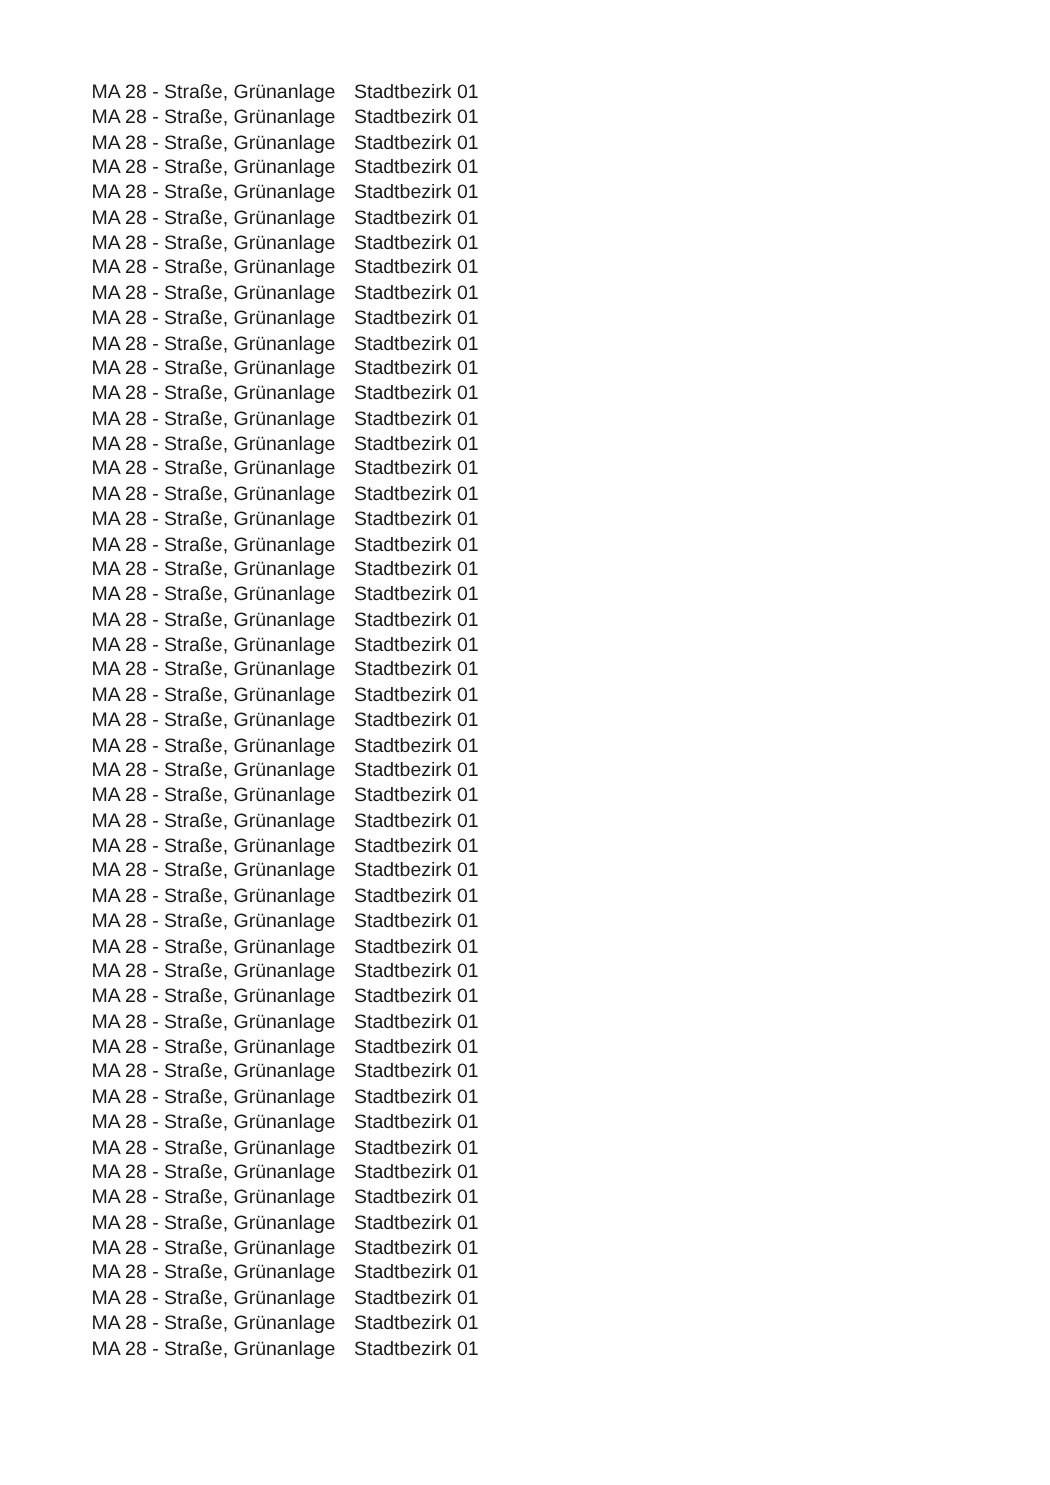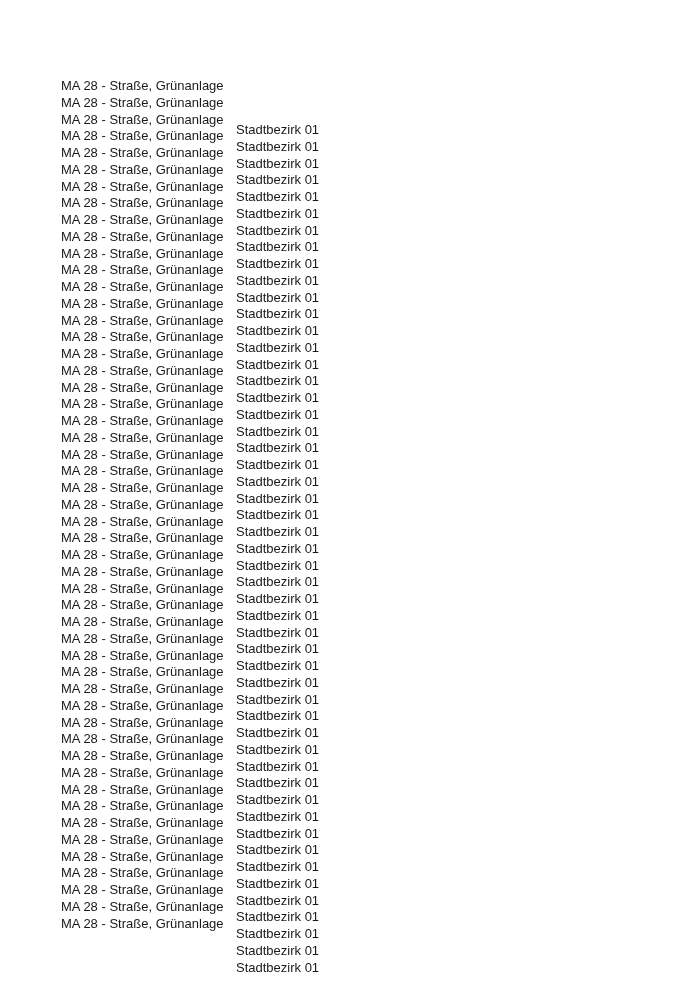--- a/index.html
+++ b/index.html
@@ -11,36 +11,35 @@
     height: 990px;
     background: #ffffff;
     font-family: "Liberation Sans", "DejaVu Sans", sans-serif;
     font-size: 13px;
     color: #191919;
     overflow: hidden;
     position: relative;
   }
   .rows {
     position: absolute;
-    top: 78px;
+    top: 53px;
     left: 61px;
   }
   .row {
     display: flex;
     line-height: 16.75px;
     height: 16.75px;
     white-space: pre;
   }
   .col-name {
     width: 175px;
     flex: 0 0 175px;
   }
   .col-district {
     flex: 0 0 auto;
-    margin-top: 44px;
   }
 </style>
 </head>
 <body style="background: rgb(255, 255, 255); color: rgb(25, 25, 25);">
 
 <div class="rows" id="rows">
     <div class="row"><span class="col-name">MA 28 - Straße, Grünanlage</span><span class="col-district">Stadtbezirk 01</span></div>
     <div class="row"><span class="col-name">MA 28 - Straße, Grünanlage</span><span class="col-district">Stadtbezirk 01</span></div>
     <div class="row"><span class="col-name">MA 28 - Straße, Grünanlage</span><span class="col-district">Stadtbezirk 01</span></div>
     <div class="row"><span class="col-name">MA 28 - Straße, Grünanlage</span><span class="col-district">Stadtbezirk 01</span></div>

